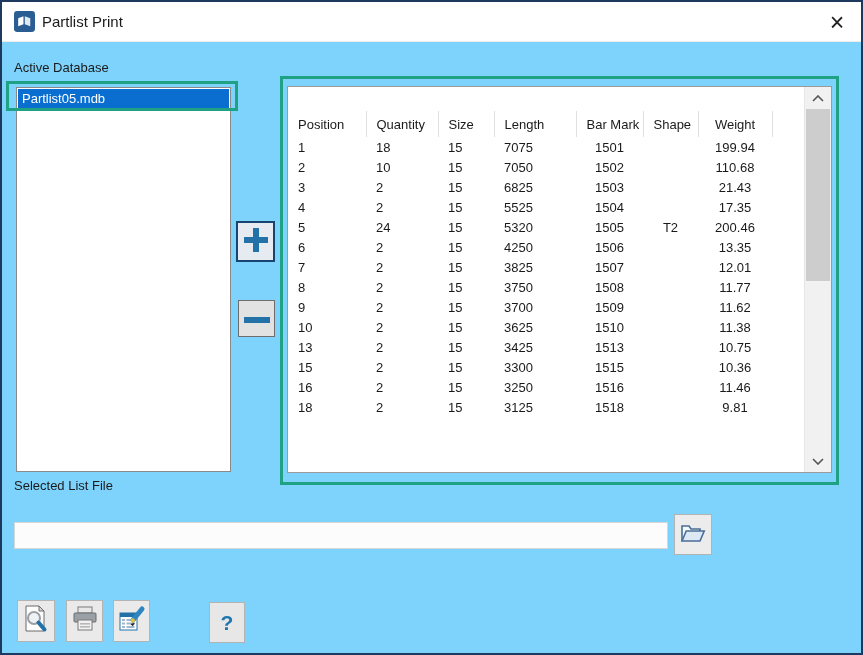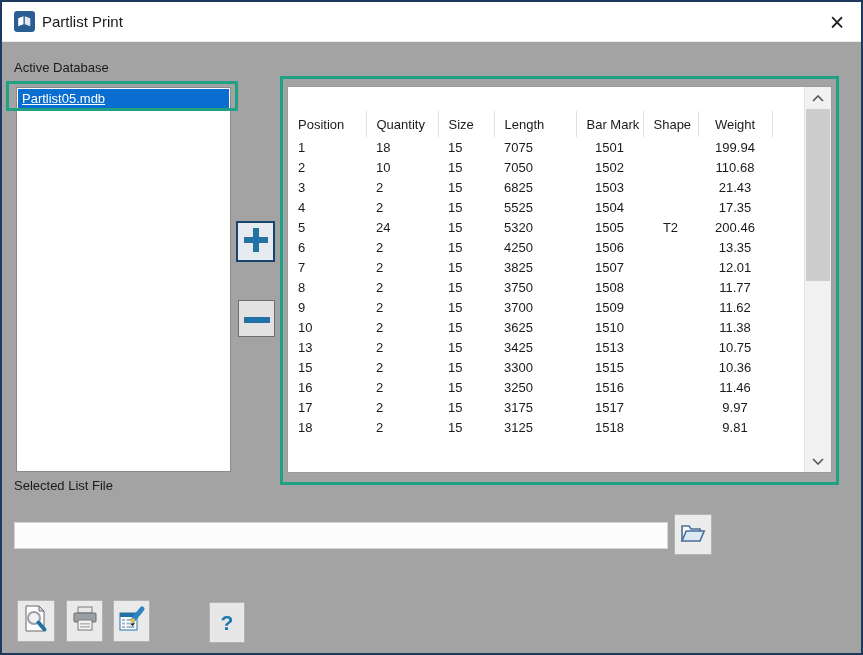--- a/index.html
+++ b/index.html
@@ -1,34 +1,34 @@
 <!DOCTYPE html>
 <html><head>
 <meta charset="utf-8">
 <style>
   * { margin:0; padding:0; box-sizing:border-box; }
   html,body { background:#cfd6de; font-family:"Liberation Sans", sans-serif; }
-  .window { position:relative; width:863px; height:655px; background:#a3a3a3;
+  .window { position:relative; width:863px; height:655px; background:#7dd3fc;
             border:2px solid #1d3a5e; overflow:hidden; font-family:"Liberation Sans", sans-serif; }
   .titlebar { position:absolute; left:0; top:0; right:0; height:40px; background:#ffffff;
               border-bottom:1px solid #ececec; }
   .app-icon { position:absolute; left:12px; top:9px; width:21px; height:21px; }
   .win-title { position:absolute; left:40px; top:11px; font-size:15px; color:#1a1a1a; }
   .close-btn { position:absolute; right:6px; top:3px; width:36px; height:34px; display:flex;
                align-items:center; justify-content:center; font-size:25px; font-weight:300;
                color:#222; cursor:pointer; }
   .lbl { position:absolute; font-size:13px; color:#1a1a1a; white-space:nowrap;text-align:center; }
   .lbl-active-db { left:12px; top:58px; }
   .lbl-list-file { left:12px; top:476px; }
 
   .listbox { position:absolute; left:14px; top:85px; width:215px; height:385px;
              background:#ffffff; border:1px solid #8a8a8a; padding:1px; }
   .list-item { height:19px; line-height:19px; font-size:13px; padding-left:4px;
                white-space:nowrap; overflow:hidden; }
-  .list-item.selected { background:#0a6ed1; color:#ffffff;text-decoration:underline; }
+  .list-item.selected { background:#0a6ed1; color:#ffffff; }
 
   .annot { position:absolute; border:3px solid #1ea283; pointer-events:none; }
   .annot-db    { left:4px;  top:79px; width:232px; height:30px; }
   .annot-table { left:278px; top:74px; width:559px; height:409px; }
 
   .sq-btn { position:absolute; display:flex; align-items:center; justify-content:center; cursor:pointer; }
   .add-btn    { left:234px; top:219px; width:39px; height:41px; background:#e6ebf1; border:2px solid #17456f; }
   .remove-btn { left:236px; top:298px; width:37px; height:37px; background:#e2e2e2; border:1px solid #6e6e6e; }
 
   .parts-wrap { position:absolute; left:285px; top:84px; width:545px; height:387px;
@@ -253,30 +253,20 @@
               <td class="al-left">16</td>
               <td class="al-left">2</td>
               <td class="al-left">15</td>
               <td class="al-left">3250</td>
               <td class="al-right">1516</td>
               <td class="al-right"></td>
               <td class="al-right">11.46</td>
               <td></td>
             </tr>
             <tr>
-              <td class="al-left">17</td>
-              <td class="al-left">2</td>
-              <td class="al-left">15</td>
-              <td class="al-left">3175</td>
-              <td class="al-right">1517</td>
-              <td class="al-right"></td>
-              <td class="al-right">9.97</td>
-              <td></td>
-            </tr>
-            <tr>
               <td class="al-left">18</td>
               <td class="al-left">2</td>
               <td class="al-left">15</td>
               <td class="al-left">3125</td>
               <td class="al-right">1518</td>
               <td class="al-right"></td>
               <td class="al-right">9.81</td>
               <td></td>
             </tr>
           </tbody>

